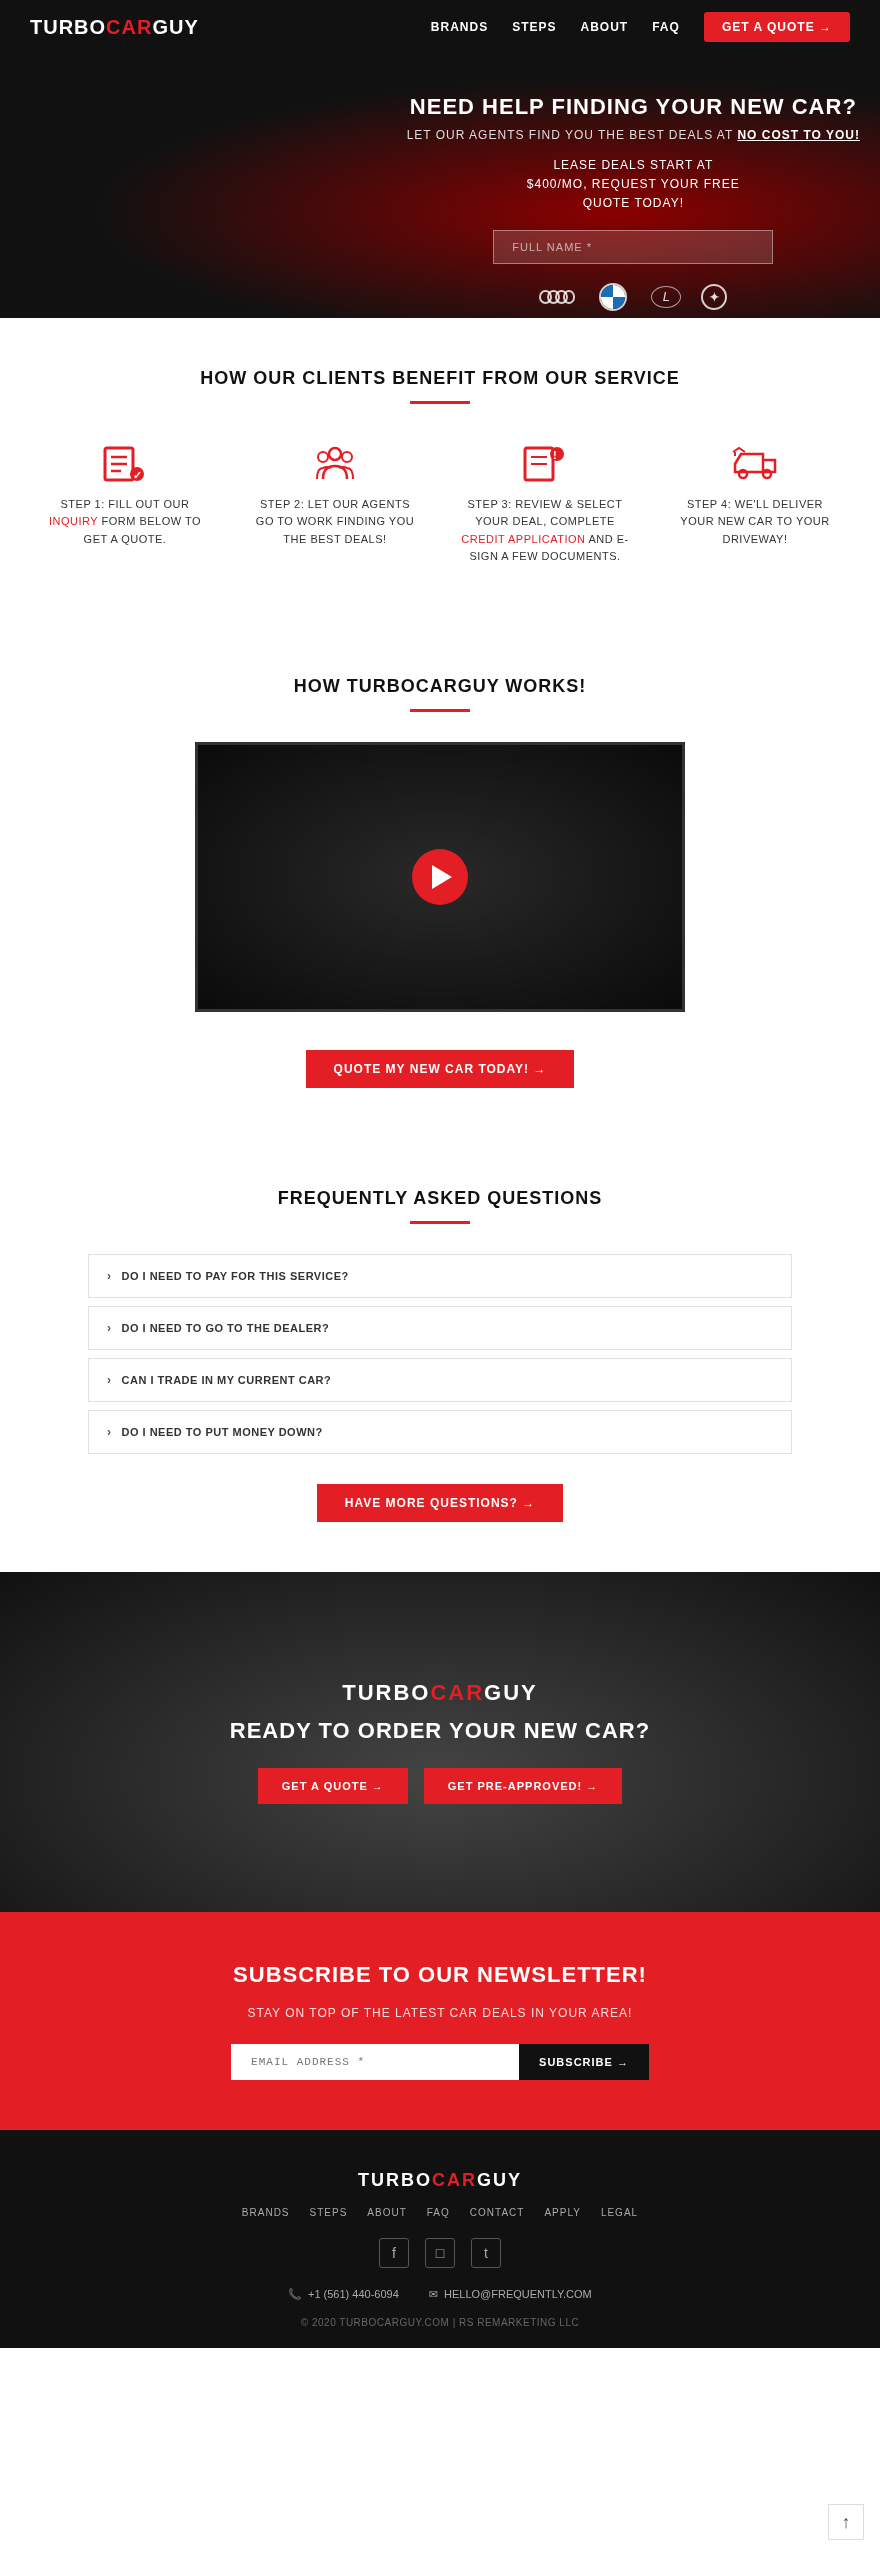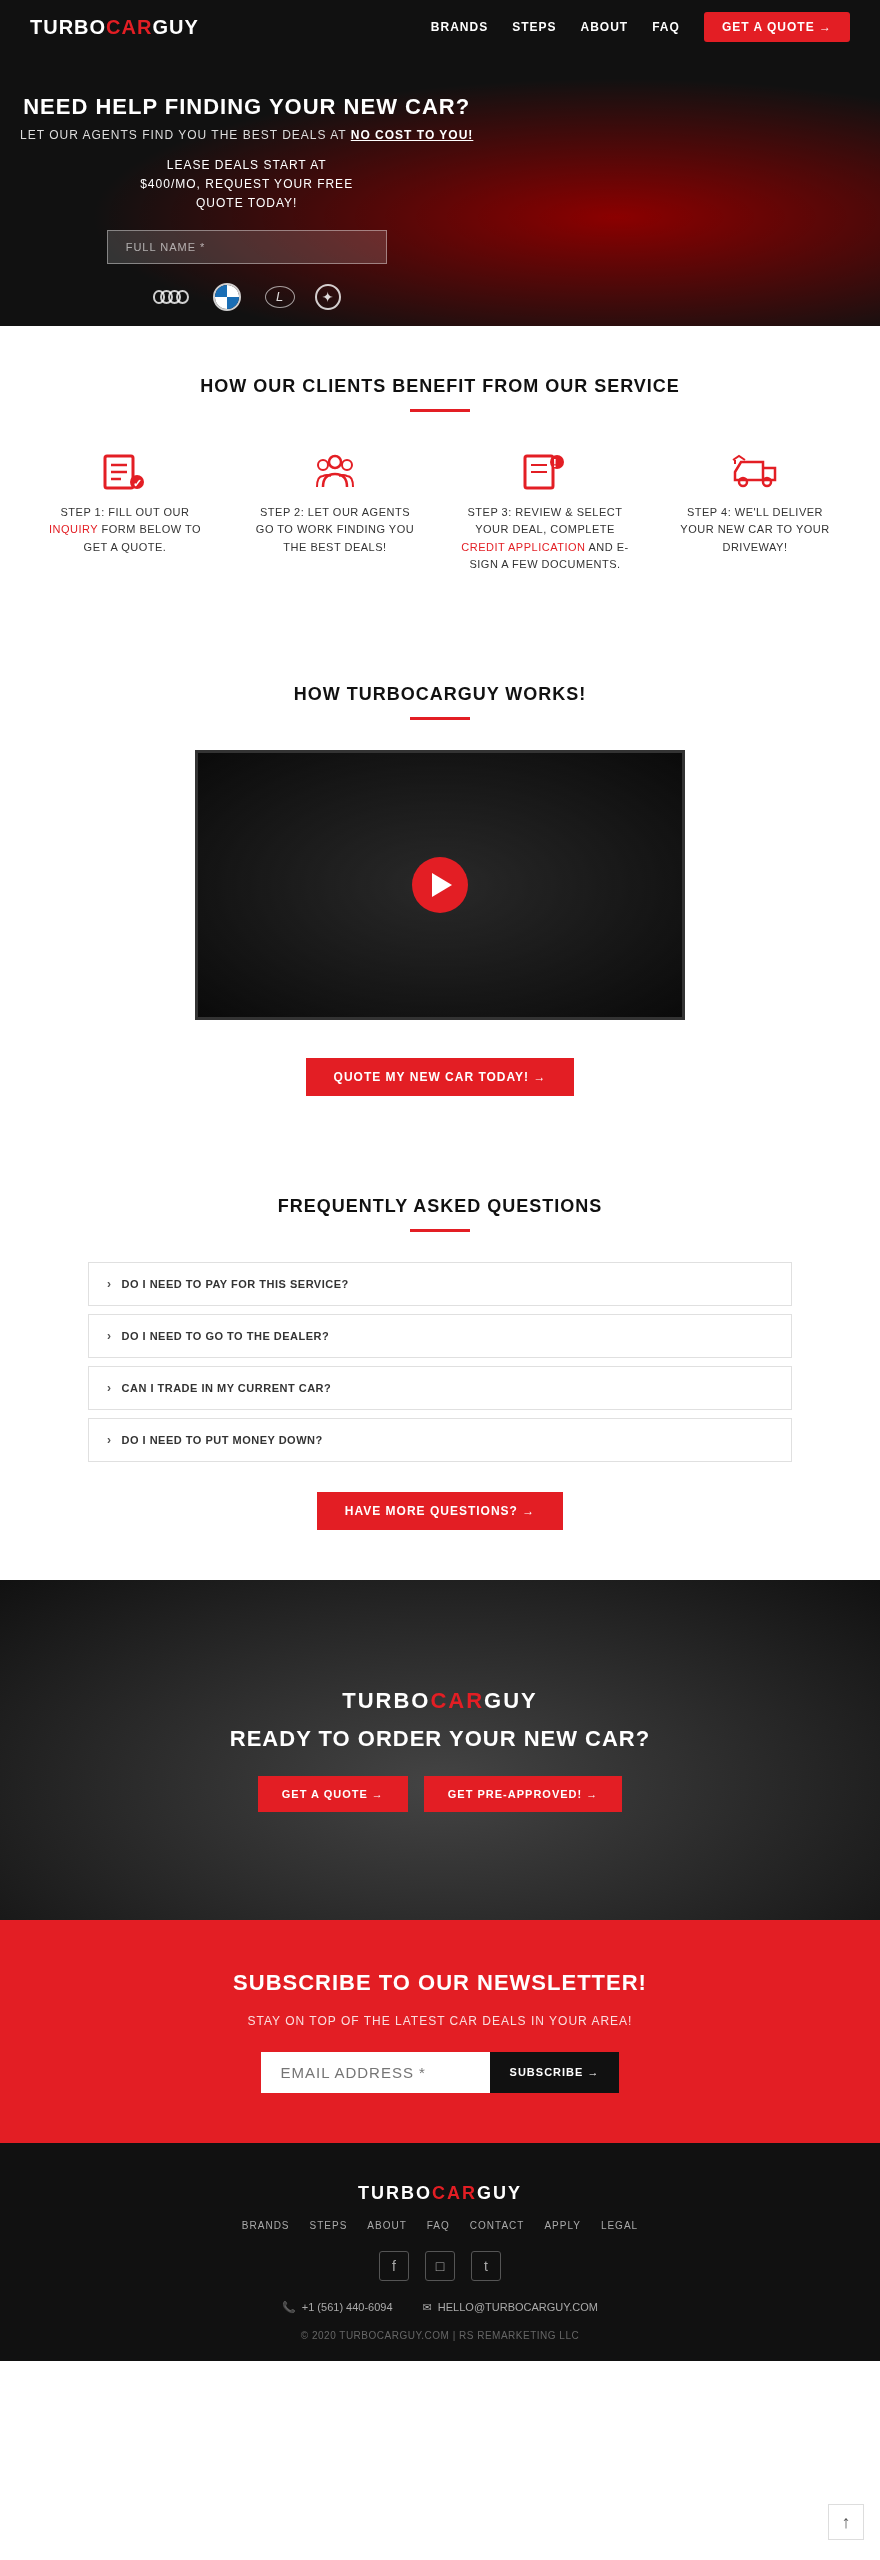--- a/index.html
+++ b/index.html
@@ -49,24 +49,24 @@
     }
 
     
     .hero {
       background: linear-gradient(rgba(0,0,0,0.65), rgba(0,0,0,0.65)), #222;
       background-size: cover;
       background-position: center;
       min-height: 260px;
       display: flex;
       flex-direction: column;
-      align-items: flex-start;
-      justify-content: center;
-      text-align: center;
-      padding: 40px 20px 16px;
+      align-items: flex-end;
+      justify-content: center;
+      text-align: center;
+      padding: 40px 20px 8px;
       position: relative;
       overflow: hidden;
     }
     .hero-car-bg {
       position: absolute;
       bottom: 0; right: 0; left: 0; top: 0;
       background: radial-gradient(ellipse at 70% 60%, #8b0000 0%, transparent 60%), #111;
       z-index: 0;
     }
     .hero-content { position: relative; z-index: 1; }
@@ -370,26 +370,27 @@
       text-transform: uppercase;
       margin-bottom: 24px;
     }
     .newsletter-form {
       display: flex;
       justify-content: center;
       gap: 0;
     }
     .newsletter-input {
       padding: 12px 20px;
-      width: 229px;
+      width: 288px;
       border: none;
-      font-size: 15px;
+      font-size: 11px;
       letter-spacing: 1px;
       text-transform: uppercase;
       outline: none;
+      font-family: Liberation Mono, monospace;
     }
     .newsletter-btn {
       background: #111;
       color: #fff;
       padding: 12px 20px;
       font-size: 11px;
       font-weight: 700;
       letter-spacing: 1px;
       text-transform: uppercase;
       border: none;
@@ -675,19 +676,19 @@
     <div class="social-icon">□</div>
     <div class="social-icon">t</div>
   </div>
   <div class="footer-contact">
     <span class="footer-contact-item">
       <span>📞</span>
       <span>+1 (561) 440-6094</span>
     </span>
     <span class="footer-contact-item">
       <span>✉</span>
-      <span>HELLO@TURBOCARGUY.COM</span>
+      <span>HELLO@FREQUENTLY.COM</span>
     </span>
   </div>
   <p class="footer-copy">© 2020 TURBOCARGUY.COM | RS REMARKETING LLC</p>
 </footer>
 
 <div class="scroll-top" style="position:fixed; bottom:20px; right:16px;">↑</div>
 
 </body></html>

